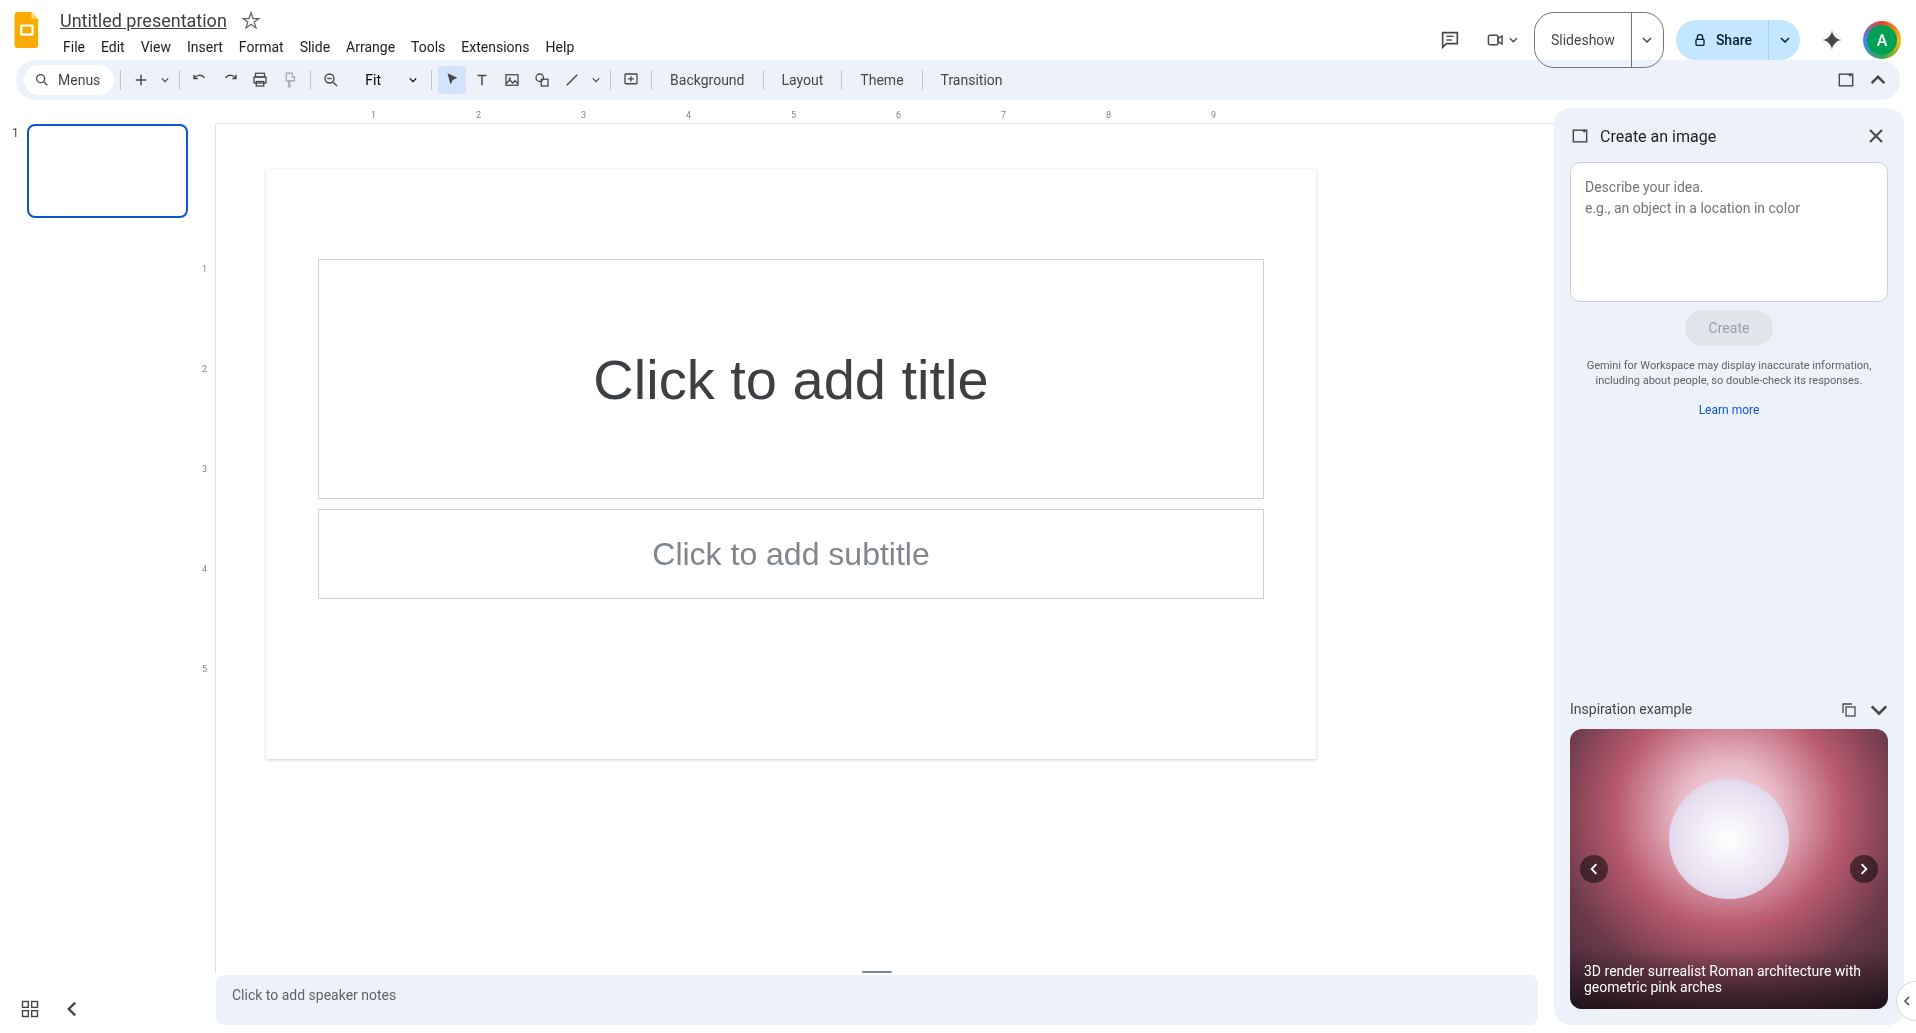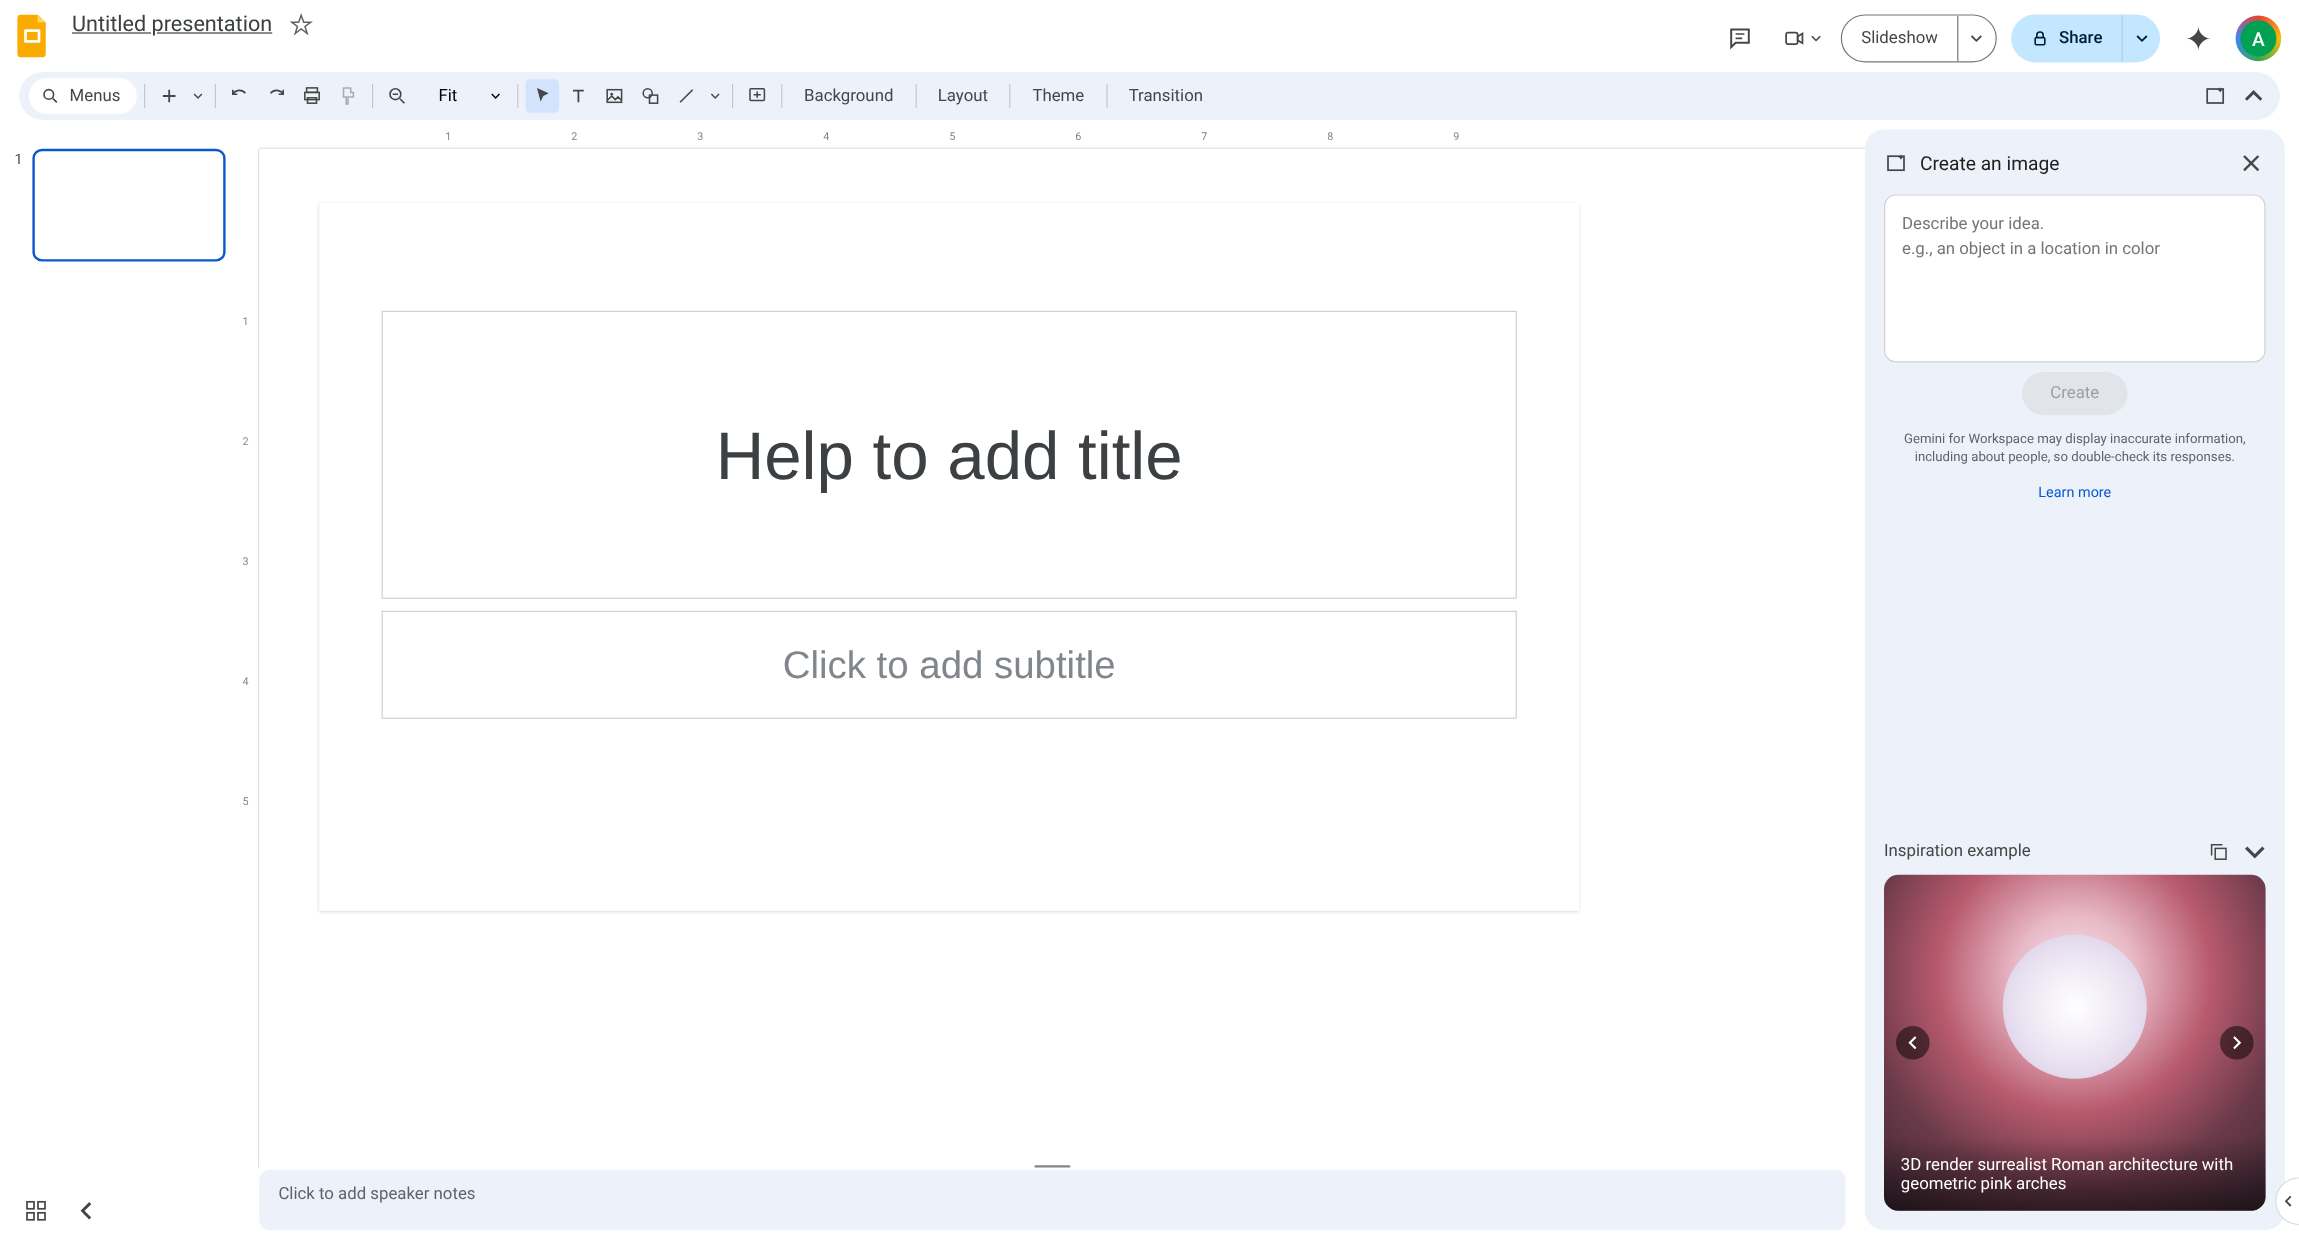--- a/index.html
+++ b/index.html
@@ -12,21 +12,21 @@
 .title-area { display: flex; flex-direction: column; margin-left: 8px; }
 .title-row { display: flex; align-items: center; gap: 10px; }
 .doc-title { font-size: 18px; color: #3c4043; padding: 2px 4px; text-decoration: underline; }
 .star-icon { width: 20px; height: 20px; color: #5f6368; cursor: pointer; }
 .menubar { display: flex; gap: 2px; margin-top: 2px; }
 .menu-item { font-size: 14px; color: #202124; padding: 4px 7px; border-radius: 4px; cursor: pointer; }
 
 .header-right { margin-left: auto; display: flex; align-items: center; gap: 12px; padding-top: 4px; }
 .icon-btn { width: 40px; height: 40px; display: flex; align-items: center; justify-content: center; border-radius: 50%; cursor: pointer; color: #444746; }
 .meet-btn { display: flex; align-items: center; gap: 4px; padding: 0 4px; }
-.slideshow-btn { display: flex; align-items: center; border: 1px solid #747775; border-radius: 20px; overflow: hidden; height: 40px; }
+.slideshow-btn { display: flex; align-items: center; border: 1px solid #747775; border-radius: 20px; overflow: hidden; height: 56px; }
 .slideshow-main { padding: 0 16px; font-size: 14px; color: #444746; cursor: pointer; height: 100%; display: flex; align-items: center; }
 .slideshow-drop { border-left: 1px solid #747775; width: 32px; height: 100%; display: flex; align-items: center; justify-content: center; cursor: pointer; }
 .share-btn { display: flex; align-items: center; background: #c2e7ff; border-radius: 20px; height: 40px; overflow: hidden; }
 .share-main { display: flex; align-items: center; gap: 8px; padding: 0 16px; font-size: 14px; color: #001d35; font-weight: 500; cursor: pointer; }
 .share-drop { width: 32px; height: 100%; display: flex; align-items: center; justify-content: center; cursor: pointer; border-left: 1px solid rgba(0,0,0,0.1); }
 .gemini-icon { width: 24px; height: 24px; }
 .avatar { width: 36px; height: 36px; border-radius: 50%; background: #00a152; color: #fff; display: flex; align-items: center; justify-content: center; font-weight: 500; border: 3px solid transparent; background-clip: padding-box; position: relative; }
 .avatar::before { content: ''; position: absolute; inset: -4px; border-radius: 50%; background: conic-gradient(#ea4335, #fbbc04, #34a853, #4285f4, #ea4335); z-index: -1; }
 
 
@@ -102,20 +102,32 @@
         <rect x="7" y="13" width="8" height="6" fill="#f9ab00"></rect>
       </svg>
   </div>
   <div class="title-area">
     <div class="title-row">
       <div class="doc-title">Untitled presentation</div>
       <svg class="star-icon" viewBox="0 0 24 24">
           <path fill="none" stroke="currentColor" stroke-width="1.5" d="M12 2l2.5 7h7l-5.7 4.3 2.2 7-6-4.5-6 4.5 2.2-7L2.5 9h7z"></path>
         </svg>
     </div>
+    <div class="menubar">
+      <div class="menu-item">File</div>
+      <div class="menu-item">Edit</div>
+      <div class="menu-item">View</div>
+      <div class="menu-item">Insert</div>
+      <div class="menu-item">Format</div>
+      <div class="menu-item">Slide</div>
+      <div class="menu-item">Arrange</div>
+      <div class="menu-item">Tools</div>
+      <div class="menu-item">Extensions</div>
+      <div class="menu-item">Help</div>
+    </div>
   </div>
   <div class="header-right">
     <div class="icon-btn">
       <svg width="22" height="22" viewBox="0 0 24 24">
           <path fill="none" stroke="currentColor" stroke-width="1.8" d="M4 4h16v12H8l-4 4z"></path>
           <line x1="8" y1="8" x2="16" y2="8" stroke="currentColor" stroke-width="1.5"></line>
           <line x1="8" y1="12" x2="14" y2="12" stroke="currentColor" stroke-width="1.5"></line>
         </svg>
     </div>
     <div class="icon-btn meet-btn">
@@ -306,21 +318,21 @@
     <div class="ruler-v" id="ruler-v">
         <span class="ruler-tick" style="top: 145px;">1</span>
         <span class="ruler-tick" style="top: 245px;">2</span>
         <span class="ruler-tick" style="top: 345px;">3</span>
         <span class="ruler-tick" style="top: 445px;">4</span>
         <span class="ruler-tick" style="top: 545px;">5</span>
       </div>
     <div class="canvas-scroll">
       <div class="slide-canvas">
         <div class="title-box">
-          <div class="title-ph">Help to add title</div>
+          <div class="title-ph">Click to add title</div>
         </div>
         <div class="subtitle-box">
           <div class="subtitle-ph">Click to add subtitle</div>
         </div>
       </div>
     </div>
     <div class="notes-divider">
         <div class="notes-handle"></div>
       </div>
     <div class="notes-area">Click to add speaker notes</div>

